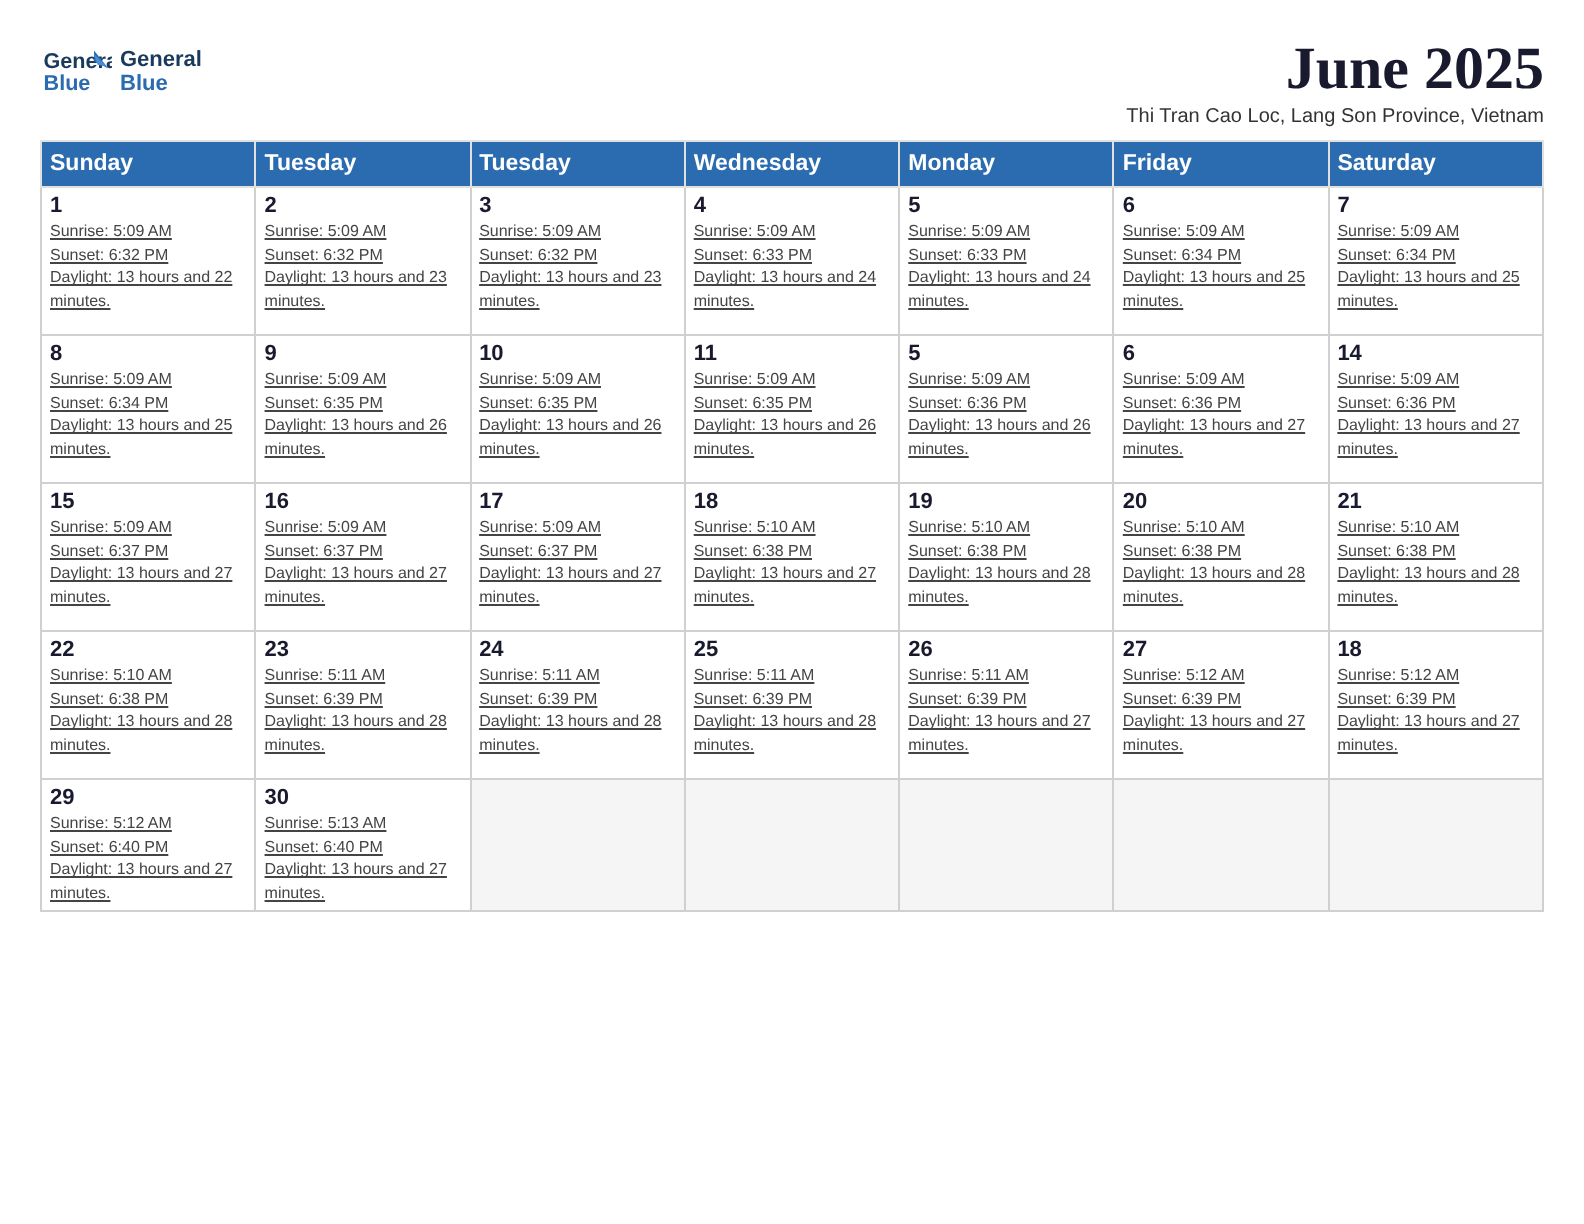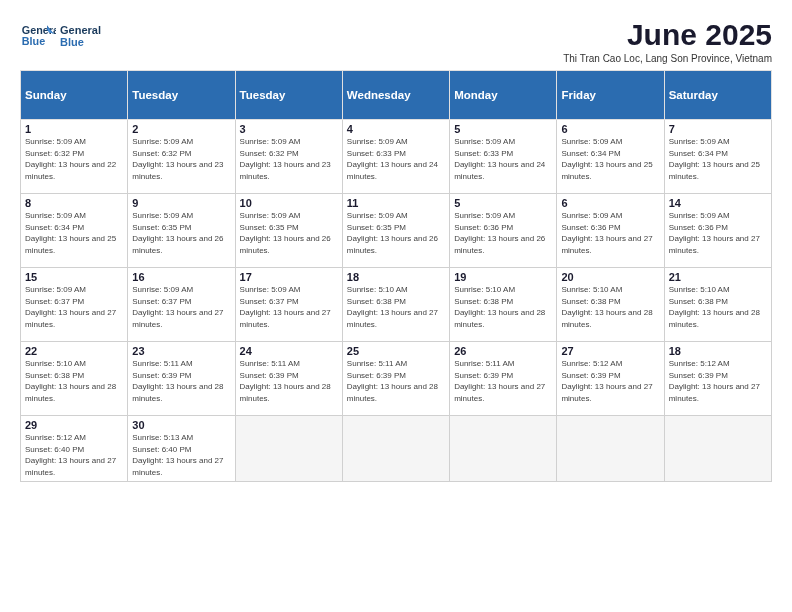--- a/index.html
+++ b/index.html
@@ -32,38 +32,39 @@
       height: 36px;
     }
     .title-block {
       text-align: right;
     }
     .month-title {
       font-size: 30px;
       font-weight: bold;
       color: #1a1a2e;
       line-height: 1.1;
+      font-family: Liberation Serif, serif;
     }
     .subtitle {
       font-size: 10px;
       color: #333;
       margin-top: 2px;
     }
     .calendar {
       width: 100%;
       border-collapse: collapse;
       margin-top: 6px;
       table-layout: fixed;
     }
     .calendar th {
       background: #2b6cb0;
       color: #fff;
       font-size: 11.5px;
       font-weight: bold;
-      padding: 18px 4px;
+      padding: 5px 4px;
       text-align: left;
       border: 1px solid #e0e0e0;
     }
     .calendar td {
       border: 1px solid #d0d0d0;
       vertical-align: top;
       padding: 3px 4px;
       font-size: 8.5px;
       color: #333;
       background: #fff;
@@ -76,20 +77,21 @@
       font-size: 11px;
       font-weight: bold;
       color: #1a1a2e;
       display: block;
       margin-bottom: 1px;
     }
     .day-info {
       font-size: 8px;
       color: #444;
       line-height: 1.45;
+      text-decoration: underline;
     }
     tr:last-child td {
       height: 60px;
       margin-top: 30px;
     }
   </style>
 </head>
 <body>
 
 <div class="page">

